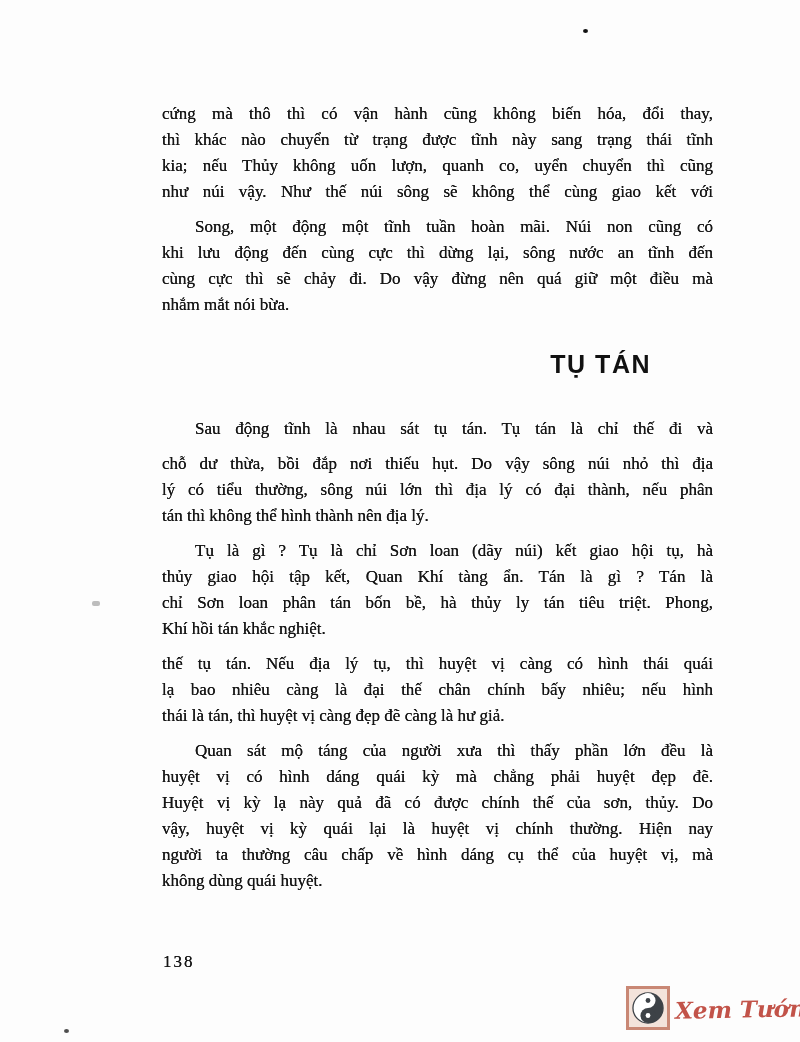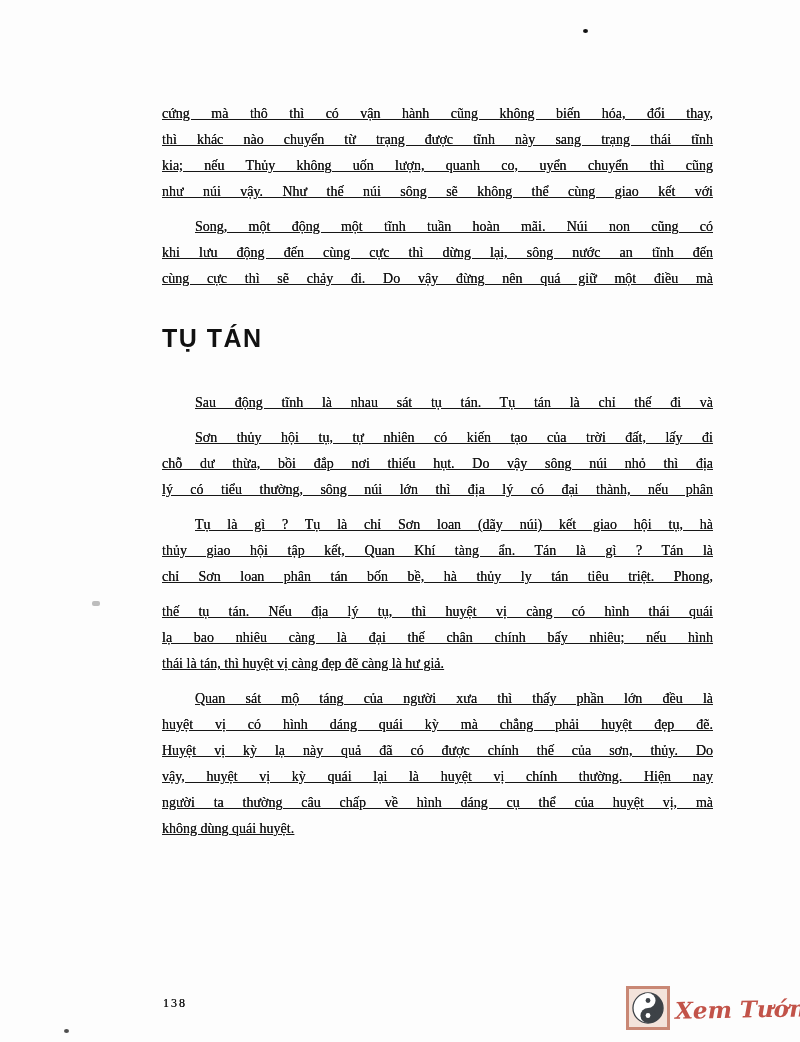--- a/index.html
+++ b/index.html
@@ -10,43 +10,42 @@
     font-family:"Liberation Serif", serif;
     color:#161616;
     overflow:hidden;
   }
   .textblock {
     position:absolute;
     left:162px; top:101px; width:551px;
   }
   .para { margin:0 0 9px 0; }
   .line {
-    font-size:14px;
+    font-size:17px;
     line-height:26px;
     text-align:justify;
     text-align-last:justify;
     text-shadow:0 0 0.5px currentColor;
-    text-decoration:underline;
   }
   .line.last { text-align-last:left; }
   .line.indent { padding-left:33px; }
   .heading {
     font-family:"Liberation Sans", sans-serif;
     font-weight:bold;
     font-size:25px;
     letter-spacing:1.5px;
-    text-align:left;
+    text-align:right;
     margin:30px 62px 36px 0;
     line-height:32px;
     color:#111;
   }
   .page-number {
     position:absolute;
-    left:163px; top:996px;
-    font-size:12px;
+    left:163px; top:952px;
+    font-size:17px;
     letter-spacing:2px;
     text-shadow:0 0 0.5px currentColor;
   }
   .watermark {
     position:absolute;
     left:626px; top:986px;
     display:flex;
     align-items:center;
     gap:5px;
   }
@@ -83,38 +82,40 @@
       <div class="line">cứng mà thô thì có vận hành cũng không biến hóa, đổi thay,</div>
       <div class="line">thì khác nào chuyển từ trạng được tĩnh này sang trạng thái tĩnh</div>
       <div class="line">kia; nếu Thủy không uốn lượn, quanh co, uyển chuyển thì cũng</div>
       <div class="line">như núi vậy. Như thế núi sông sẽ không thể cùng giao kết với</div>
     </div>
 
     <div class="para">
       <div class="line indent">Song, một động một tĩnh tuần hoàn mãi. Núi non cũng có</div>
       <div class="line">khi lưu động đến cùng cực thì dừng lại, sông nước an tĩnh đến</div>
       <div class="line">cùng cực thì sẽ chảy đi. Do vậy đừng nên quá giữ một điều mà</div>
+      <div class="line last">nhắm mắt nói bừa.</div>
     </div>
 
     <div class="heading">TỤ TÁN</div>
 
     <div class="para">
       <div class="line indent">Sau động tĩnh là nhau sát tụ tán. Tụ tán là chỉ thế đi và</div>
     </div>
 
     <div class="para">
-      <div class="line indent">Sơn thủy hội tụ, tự nhiên có kiến tạo của trời đất, lấy đi</div>
       <div class="line">chỗ dư thừa, bồi đắp nơi thiếu hụt. Do vậy sông núi nhỏ thì địa</div>
       <div class="line">lý có tiểu thường, sông núi lớn thì địa lý có đại thành, nếu phân</div>
+      <div class="line last">tán thì không thể hình thành nên địa lý.</div>
     </div>
 
     <div class="para">
       <div class="line indent">Tụ là gì ? Tụ là chỉ Sơn loan (dãy núi) kết giao hội tụ, hà</div>
       <div class="line">thủy giao hội tập kết, Quan Khí tàng ẩn. Tán là gì ? Tán là</div>
       <div class="line">chỉ Sơn loan phân tán bốn bề, hà thủy ly tán tiêu triệt. Phong,</div>
+      <div class="line last">Khí hồi tán khắc nghiệt.</div>
     </div>
 
     <div class="para">
       <div class="line">thế tụ tán. Nếu địa lý tụ, thì huyệt vị càng có hình thái quái</div>
       <div class="line">lạ bao nhiêu càng là đại thế chân chính bấy nhiêu; nếu hình</div>
       <div class="line last">thái là tán, thì huyệt vị càng đẹp đẽ càng là hư giả.</div>
     </div>
 
     <div class="para">
       <div class="line indent">Quan sát mộ táng của người xưa thì thấy phần lớn đều là</div>

